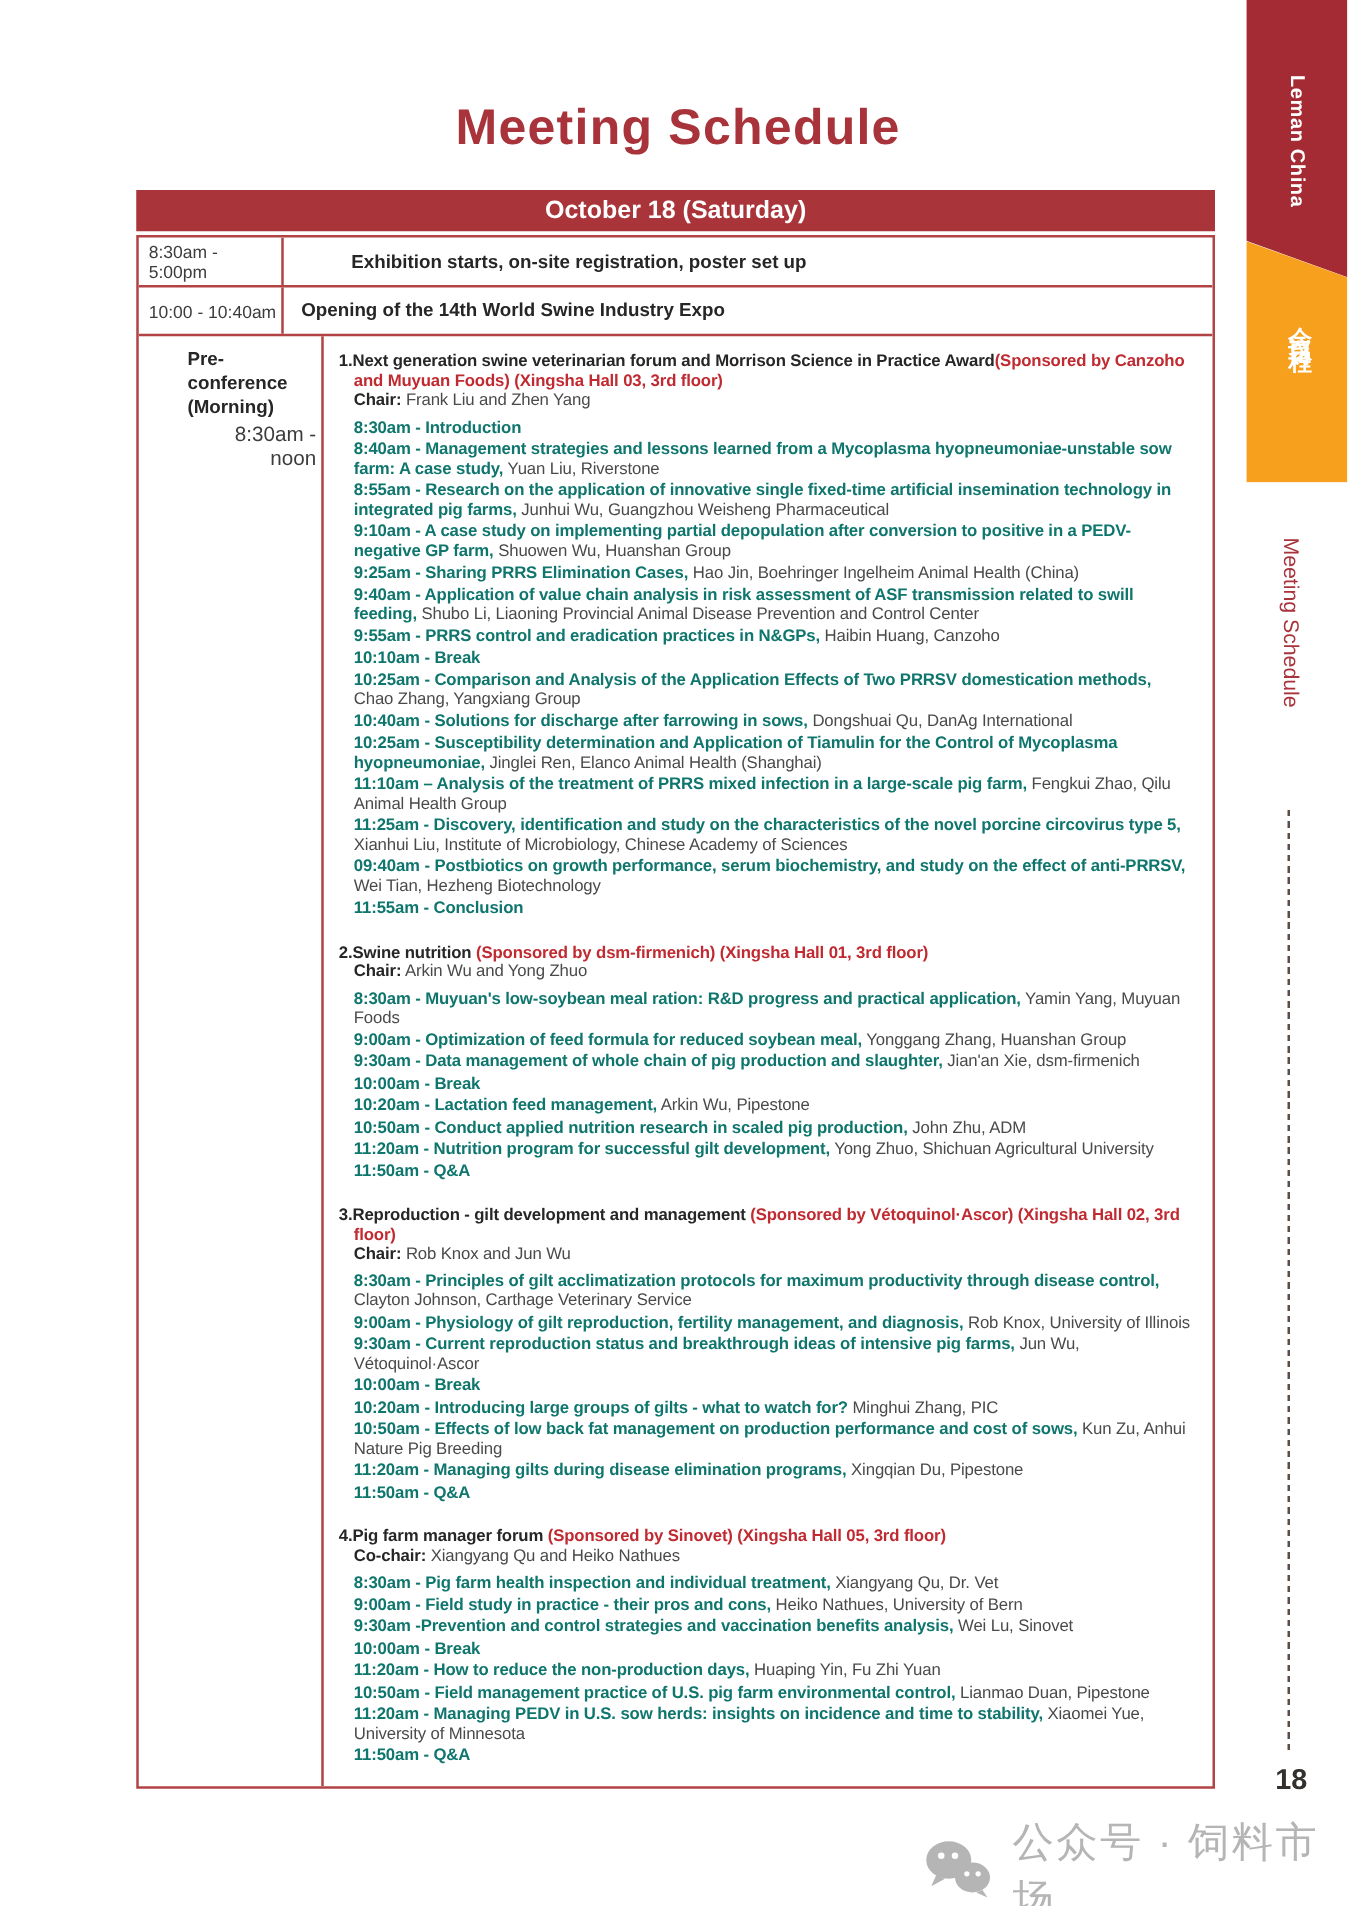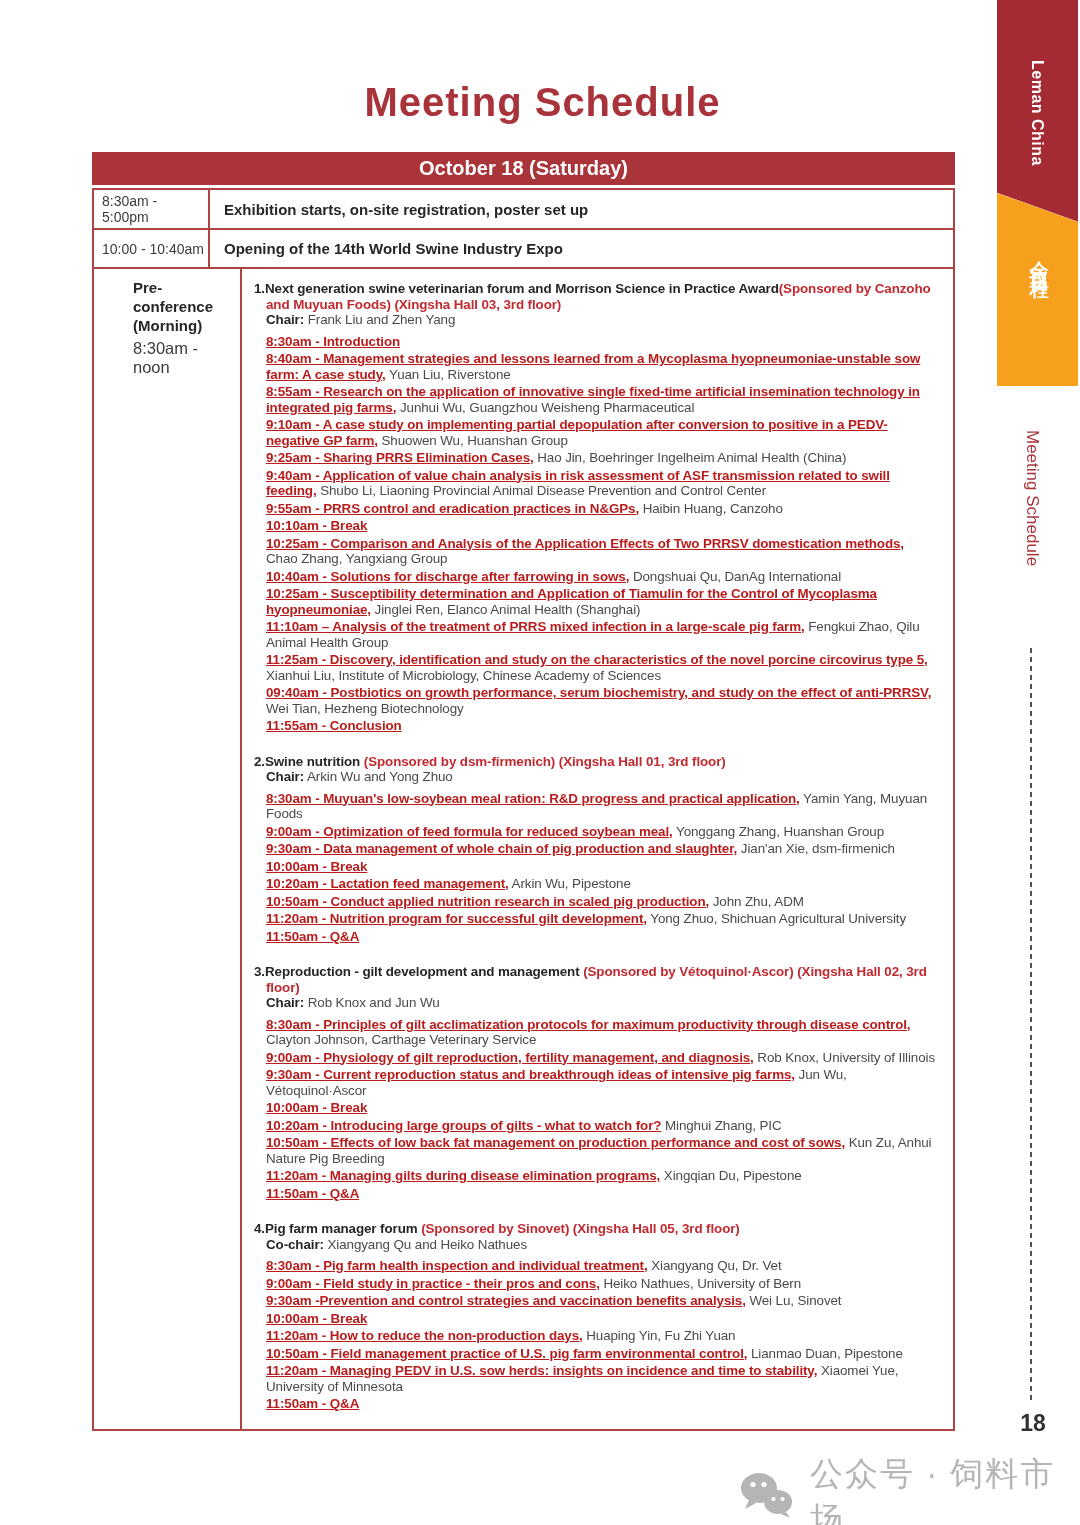--- a/index.html
+++ b/index.html
@@ -4,48 +4,48 @@
 <style>
   html,body{margin:0;padding:0;background:#fff;}
   .page{position:relative;width:1080px;height:1525px;background:#ffffff;
         font-family:"Liberation Sans",sans-serif;overflow:hidden;}
 
   
   .page-title{position:absolute;left:100px;top:80px;width:885px;text-align:center;
               font-size:40px;font-weight:bold;color:#a8333a;letter-spacing:1px;}
 
   
-  .schedule-table{position:absolute;left:92px;top:152px;width:863px;}
+  .schedule-table{position:absolute;left:109px;top:152px;width:863px;}
   .day-header{height:33px;background:#a93439;color:#ffffff;font-weight:bold;font-size:20px;
               display:flex;align-items:center;justify-content:center;}
   .tbl-rows{margin-top:3px;height:1243px;border:2px solid #b24345;box-sizing:border-box;
             display:flex;flex-direction:column;overflow:hidden;}
   .row{display:grid;grid-template-columns:116px 1fr;}
   .row.simple{border-bottom:2px solid #b24345;}
-  .row.r1{height:38px;}
+  .row.r1{height:38px;gap:40px;}
   .row.r2{height:37px;}
   .row.big{flex:1;min-height:0;padding-left:32px;}
   .time-cell{border-right:2px solid #b24345;display:flex;align-items:center;
              padding:0 4px 0 8px;font-size:14px;color:#3c3c3c;}
   .event-cell{display:flex;align-items:center;padding-left:14px;
               font-weight:bold;font-size:15px;color:#262626;}
   .pre-cell{border-right:2px solid #b24345;padding:10px 4px 0 7px;color:#262626;}
   .pre-b{font-weight:bold;font-size:15px;line-height:1.25;}
-  .pre-l3{font-size:16.5px;margin-top:4px;color:#3c3c3c;font-weight:normal;}
+  .pre-l3{font-size:16.5px;margin-top:4px;color:#3c3c3c;font-weight:normal;text-align:right;}
 
   
   .sessions-cell{padding:12px 14px 0 12px;font-size:13.4px;color:#4a4a4a;
                  line-height:15.5px;overflow:hidden;letter-spacing:-0.1px;}
   .session{margin-bottom:20px;}
   .session-title{font-weight:bold;color:#262626;padding-left:12px;text-indent:-12px;margin:0;}
   .session-title .sponsor{color:#c02a30;}
   .chair-line{padding-left:12px;margin:0 0 6px 0;color:#4a4a4a;}
   .chair-line .lbl{font-weight:bold;color:#262626;}
   .item{margin:0 0 2px 0;padding-left:12px;}
-  .item .b{font-weight:bold;color:#b91c1c;text-decoration:underline;}
+  .item .b{font-weight:bold;color:#0f766e;}
 
   
   .band-red{position:absolute;left:997px;top:0;width:81px;height:224px;background:#a42b33;
             clip-path:polygon(0 0,100% 0,100% 99%,0 86%);}
   .band-orange{position:absolute;left:997px;top:193px;width:81px;height:193px;background:#f6a01e;
             clip-path:polygon(0 0,100% 15%,100% 100%,0 100%);}
   .v-brand{position:absolute;left:1028px;top:60px;writing-mode:vertical-rl;
            color:#ffffff;font-weight:bold;font-size:16px;letter-spacing:0.5px;}
   .v-cn{position:absolute;left:1026px;top:246px;writing-mode:vertical-rl;
         color:#ffffff;font-weight:bold;font-size:19px;letter-spacing:7px;}

